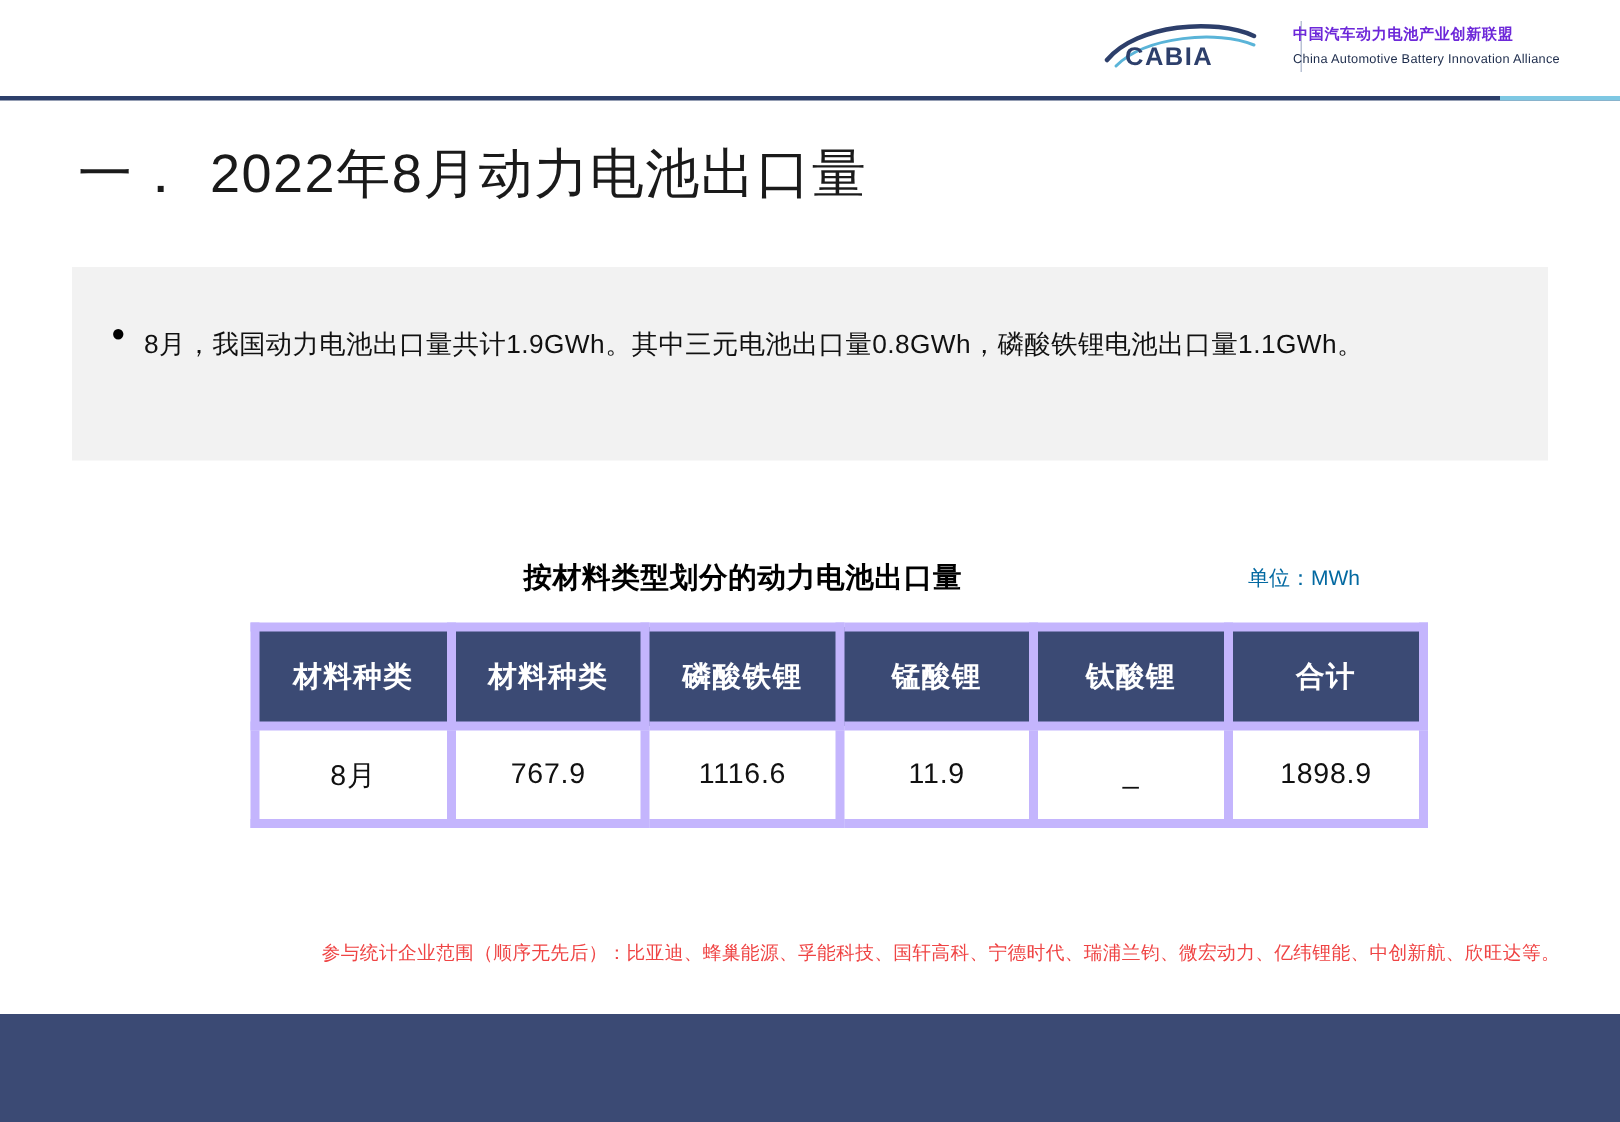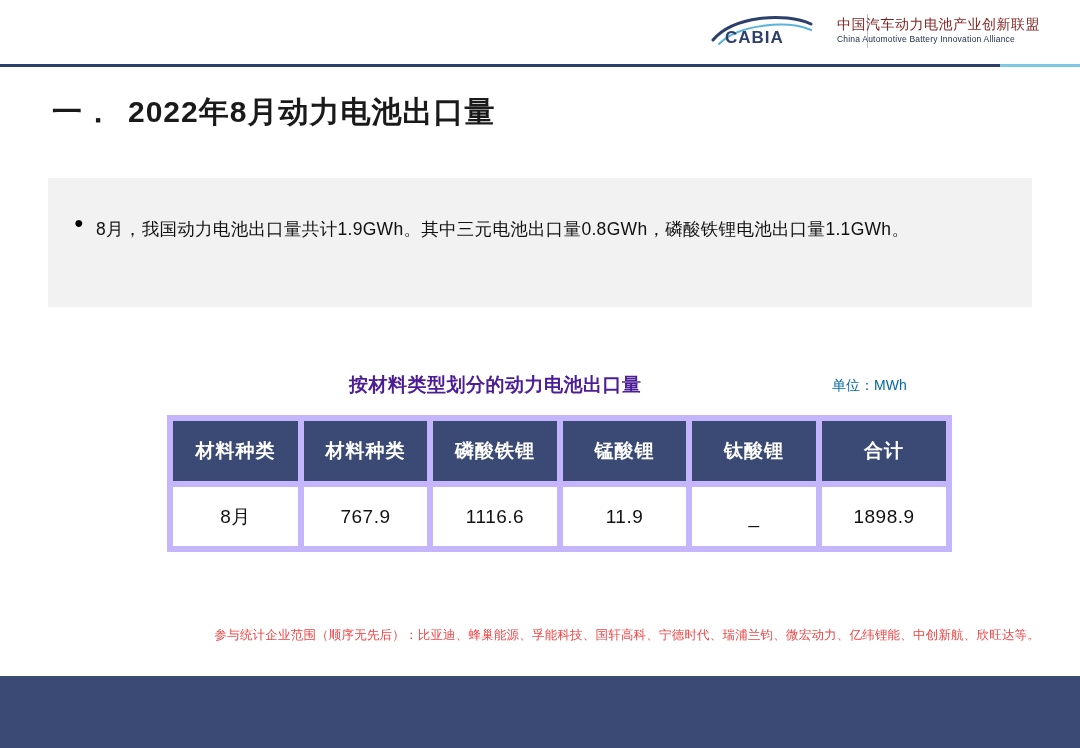--- a/index.html
+++ b/index.html
@@ -47,23 +47,23 @@
     display: flex;
     align-items: center;
     gap: 22px;
   }
   .logo-mark {
     position: relative;
     width: 104px;
     height: 40px;
   }
   .logo-text-cn {
-    font-size: 14px;
-    font-weight: normal;
-    color: #7f1d1d;
+    font-size: 10px;
+    font-weight: bold;
+    color: #6d28d9;
     letter-spacing: 0.5px;
     line-height: 18px;
   }
   .logo-text-en {
     font-size: 8.5px;
     color: #1b2a4a;
     letter-spacing: 0.2px;
     line-height: 12px;
   }
   .logo-divider {
@@ -73,22 +73,22 @@
     width: 1px;
     height: 34px;
     background: #b9c2d4;
   }
 
   
   .slide-title {
     position: absolute;
     left: 52px;
     top: 92px;
-    font-size: 30px;
-    font-weight: bold;
+    font-size: 36px;
+    font-weight: normal;
     color: #1a1a1a;
     letter-spacing: 1px;
     white-space: nowrap;
   }
   .title-index {
     margin-right: 14px;
   }
 
   
   .summary-box {
@@ -118,21 +118,21 @@
     letter-spacing: 0.3px;
   }
 
   
   .table-caption {
     position: absolute;
     left: 349px;
     top: 372px;
     font-size: 19px;
     font-weight: bold;
-    color: #4c1d95;
+    color: #000000;
     letter-spacing: 0.5px;
   }
   .table-unit {
     position: absolute;
     left: 832px;
     top: 377px;
     font-size: 14px;
     color: #0369a1;
   }
 

